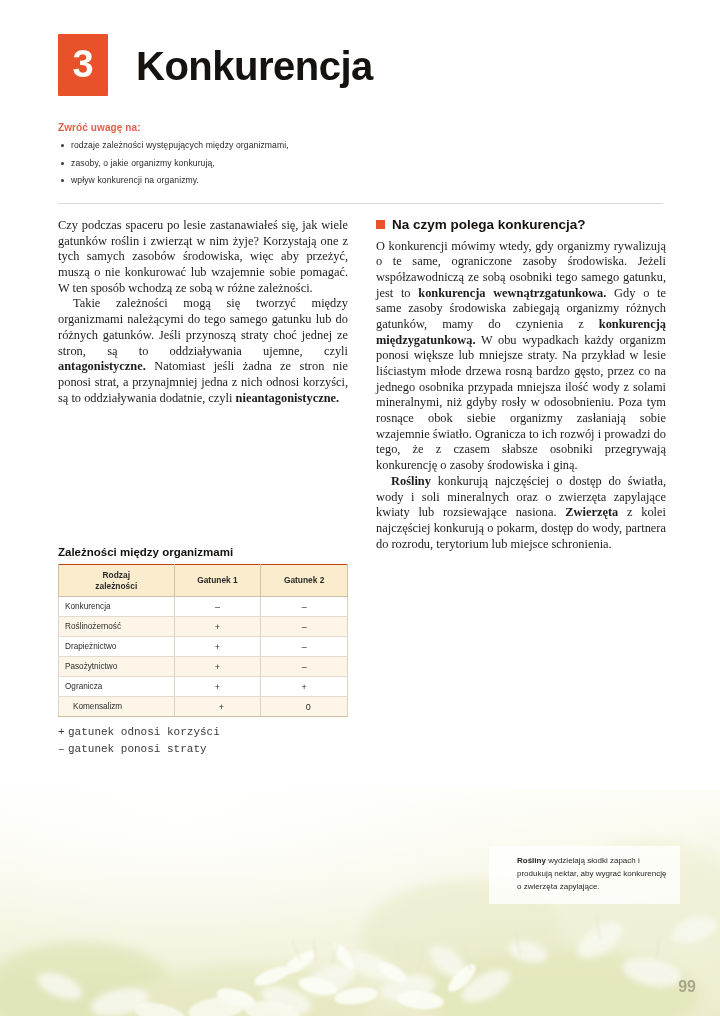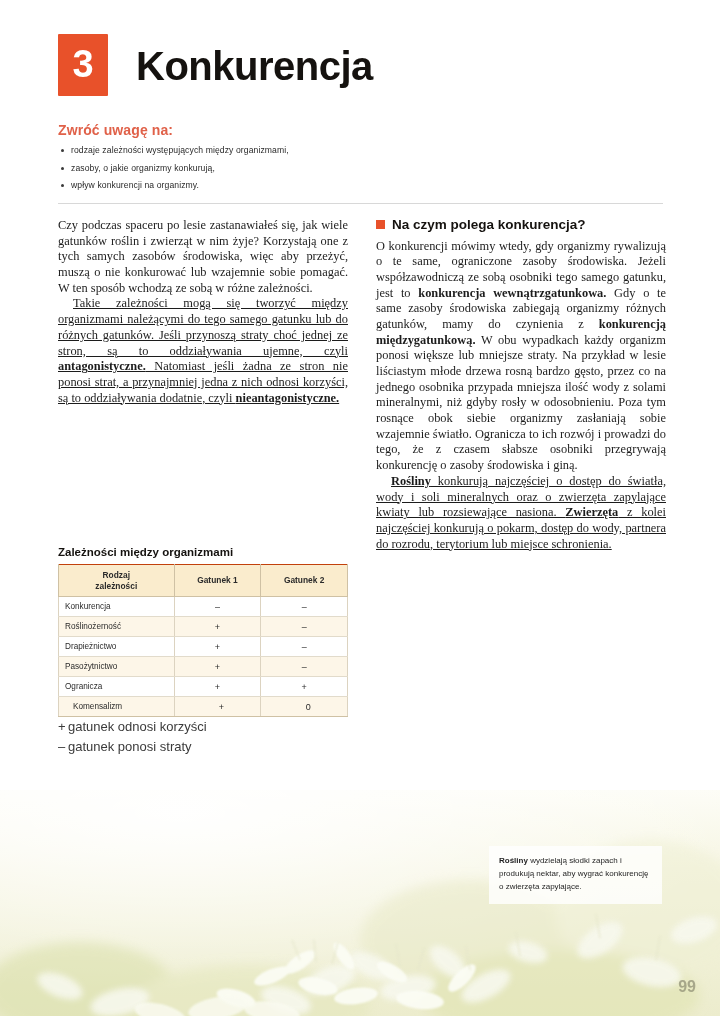--- a/index.html
+++ b/index.html
@@ -60,21 +60,21 @@
   
   .attention {
     position: absolute;
     left: 58px;
     top: 122px;
     width: 300px;
   }
   .attention-title {
     font-family: "Liberation Sans", sans-serif;
     font-weight: bold;
-    font-size: 14px;
+    font-size: 10px;
     color: #e06149;
     margin-bottom: 7px;
     letter-spacing: 0.1px;
   }
   .attention-list {
     list-style: none;
     margin: 0;
     padding: 0;
   }
   .attention-list li {
@@ -118,21 +118,20 @@
   }
   .col-left  { left: 58px; }
   .col-right { left: 376px; width: 290px; }
 
   .col p {
     margin: 0;
     text-indent: 0;
   }
   .col p.indent {
     text-indent: 15px;
-    text-decoration: underline;
   }
   .col b { font-weight: bold; }
 
   
   .section-heading {
     font-family: "Liberation Sans", sans-serif;
     font-weight: bold;
     font-size: 13.5px;
     color: #15120f;
     margin: 0 0 7px 0;
@@ -191,22 +190,23 @@
     border-right: 1px solid #dcd3c0;
     border-bottom: 1px solid #e2dbcb;
   }
   table.rel-table tbody tr:nth-child(odd)  { background: #ffffff; }
   table.rel-table tbody tr:nth-child(even) { background: #fdf6e8; }
   table.rel-table td.name { text-align: left; width: 40%; }
   table.rel-table td.sym  { text-align: center; width: 30%; font-size: 9px; }
   table.rel-table tbody tr:last-child td { border-bottom: 1px solid #cfc1a4; padding-left: 14px; }
 
   .legend {
-    font-family: Liberation Sans, sans-serif;
-    font-size: 13px;
+    margin-top: 7px;
+    font-family: Liberation Mono, monospace;
+    font-size: 11px;
     color: #3a3a3a;
     line-height: 1.55;
   }
   .legend-row { white-space: nowrap; }
   .legend-sym {
     display: inline-block;
     width: 10px;
     text-align: left;
   }
 
@@ -220,21 +220,21 @@
     overflow: hidden;
     background: #fbfaf2;
   }
   .photo-canvas { position: absolute; inset: 0; }
 
   .caption-box {
     position: absolute;
     left: 489px;
     top: 846px;
     width: 152px;
-    padding: 9px 11px 10px 10px;
+    padding: 9px 11px 10px 28px;
     background: rgba(255,255,255,0.80);
     font-family: "Liberation Sans", sans-serif;
     font-size: 8px;
     line-height: 1.62;
     color: #1f1f1f;
   }
   .caption-box b { font-weight: bold; }
 
   .page-number {
     position: absolute;

